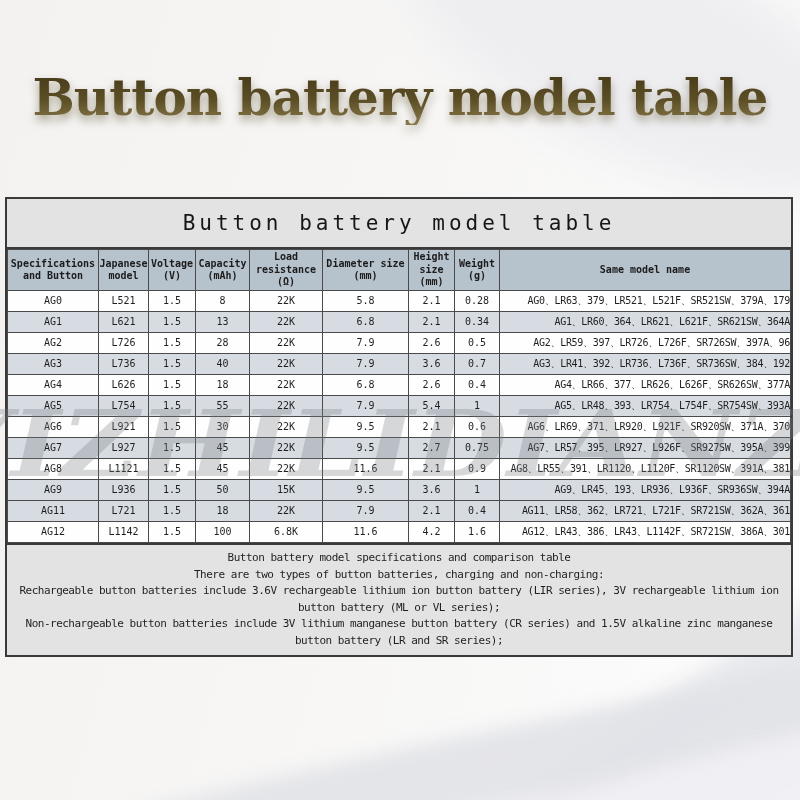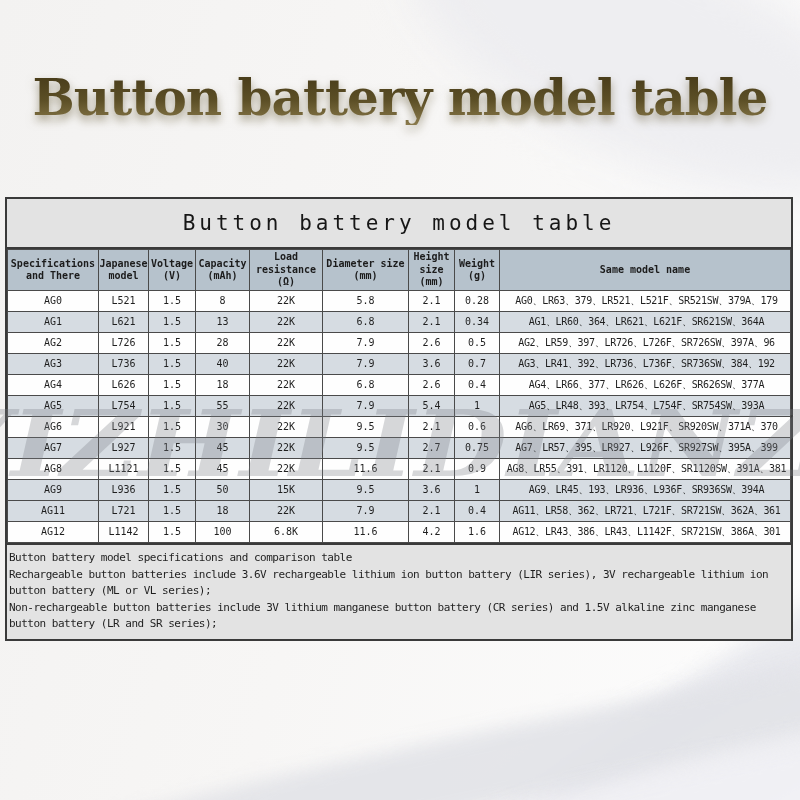--- a/index.html
+++ b/index.html
@@ -54,25 +54,25 @@
     font-size: 10px; text-align: center; padding: 0;
     overflow: hidden;
   }
   .spec thead th {
     background: #b6c2cc; height: 40px;
     font-weight: bold; color: #1c1c1c;
     white-space: pre-line; line-height: 12.5px;
   }
   .spec tbody td { height: 20px; line-height: 20px; background: #fefefe; white-space: nowrap; }
   .spec tbody tr.alt td { background: #d6dce2; }
-  .spec tbody td.same { text-align: center; padding-left: 3px; letter-spacing: -0.3px; }
+  .spec tbody td.same { text-align: right; padding-left: 3px; letter-spacing: -0.3px; }
 
   .footer {
     border-top: 2px solid #3a3a3a;
-    padding: 5px 2px 6px 2px; 
+    padding: 5px 2px 6px 2px; text-align: center;
   }
   .fline { font-size: 11px; letter-spacing: -0.5px; line-height: 16.5px; white-space: nowrap; }
 
   
   .watermark {
     position: absolute; top: 398px; left: -10px; width: 820px;
     z-index: 6; pointer-events: none; text-align: center;
     font-family: "DejaVu Serif", "Liberation Serif", serif;
     font-style: italic; font-weight: bold;
     font-size: 92px; line-height: 1;
@@ -104,21 +104,21 @@
         <col style="width:54px">
           <col style="width:73px">
           <col style="width:86px">
         <col style="width:46px">
           <col style="width:45px">
           <col>
       </colgroup>
       <thead>
         <tr>
           <th>Specifications
-and There</th>
+and Button</th>
           <th>Japanese
 model</th>
           <th>Voltage
 (V)</th>
           <th>Capacity
 (mAh)</th>
           <th>Load
 resistance
 (Ω)</th>
           <th>Diameter size
@@ -262,20 +262,21 @@
             <td>11.6</td>
             <td>4.2</td>
             <td>1.6</td>
             <td class="same">AG12、LR43、386、LR43、L1142F、SR721SW、386A、301</td>
           </tr>
         </tbody>
     </table>
 
     <div class="footer">
       <div class="fline">Button battery model specifications and comparison table</div>
+      <div class="fline">There are two types of button batteries, charging and non-charging:</div>
       <div class="fline">Rechargeable button batteries include 3.6V rechargeable lithium ion button battery (LIR series), 3V rechargeable lithium ion</div>
       <div class="fline">button battery (ML or VL series);</div>
       <div class="fline">Non-rechargeable button batteries include 3V lithium manganese button battery (CR series) and 1.5V alkaline zinc manganese</div>
       <div class="fline">button battery (LR and SR series);</div>
     </div>
   </div>
 
   <div class="watermark">YIZHILIDIANZI</div>
 </div>
 

